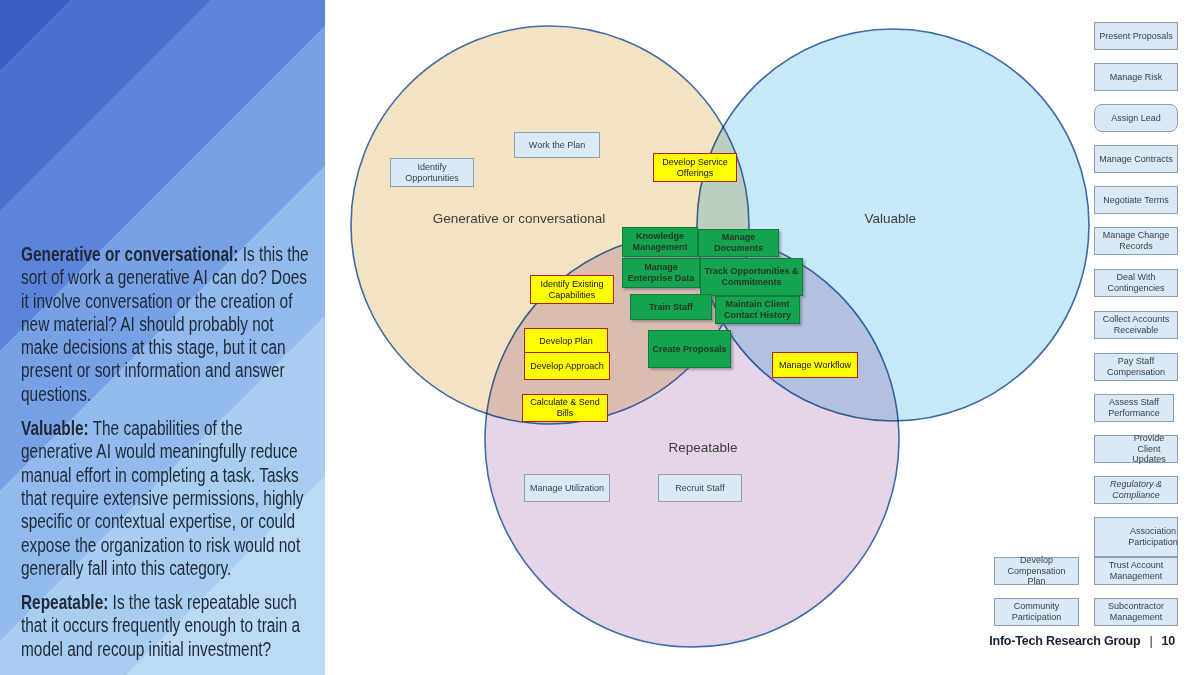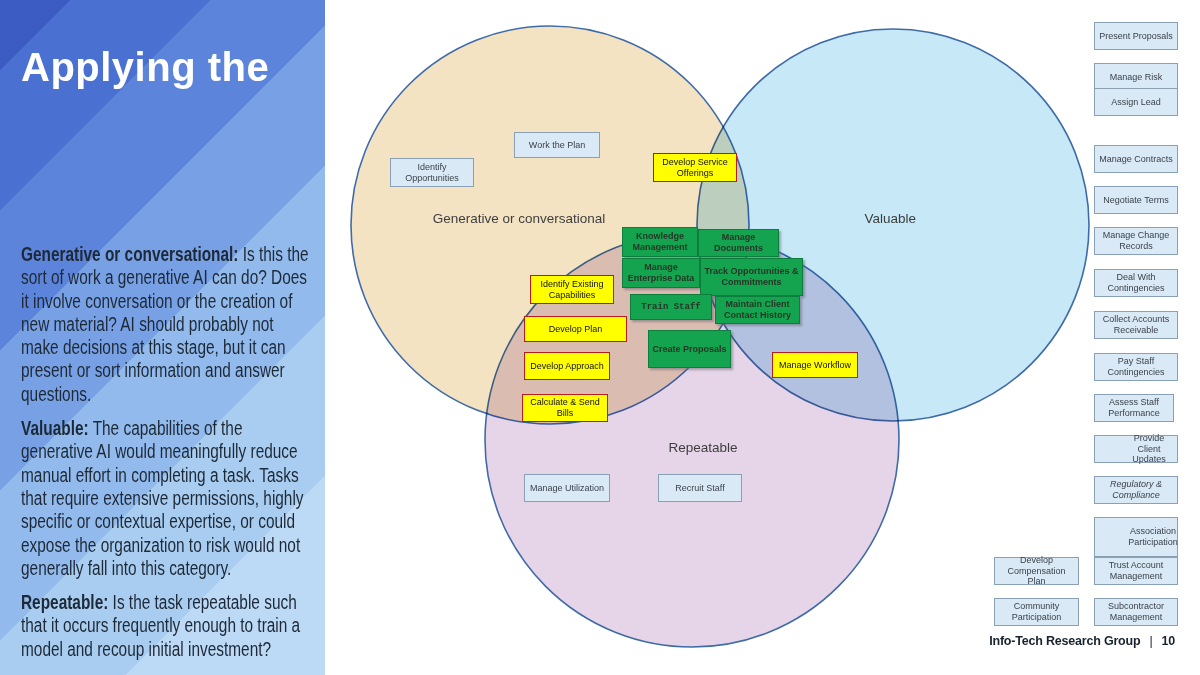--- a/index.html
+++ b/index.html
@@ -56,21 +56,20 @@
   }
   .footer .sep{margin:0 9px;font-weight:400;}
 </style>
 </head>
 <body>
 
 <div id="slide">
 
   <div class="sidebar">
     <div class="slide-title">
-      <div>Applying the</div>
     </div>
     <div class="sidebar-copy">
       <p><span class="lead">Generative or conversational:</span><span> Is this the sort of work a generative AI can do? Does it involve conversation or the creation of new material? AI should probably not make decisions at this stage, but it can present or sort information and answer questions.</span></p>
       <p><span class="lead">Valuable:</span><span> The capabilities of the generative AI would meaningfully reduce manual effort in completing a task. Tasks that require extensive permissions, highly specific or contextual expertise, or could expose the organization to risk would not generally fall into this category.</span></p>
       <p><span class="lead">Repeatable:</span><span> Is the task repeatable such that it occurs frequently enough to train a model and recoup initial investment?</span></p>
     </div>
   </div>
 
   <div class="venn-area">
     <svg class="venn-svg" width="765" height="655" viewBox="0 0 765 655">
@@ -82,46 +81,46 @@
     <div class="venn-label" style="left:94px;top:211px;width:200px;">Generative or conversational</div>
     <div class="venn-label" style="left:491px;top:211px;width:100px;text-align:right;">Valuable</div>
     <div class="venn-label" style="left:328px;top:440px;width:100px;">Repeatable</div>
 
     <div class="tb tb-blue" style="left:189px;top:132px;width:86px;height:26px;">Work the Plan</div>
     <div class="tb tb-blue" style="left:65px;top:158px;width:84px;height:29px;">Identify Opportunities</div>
 
     <div class="tb tb-yellow" style="left:328px;top:153px;width:84px;height:29px;">Develop Service Offerings</div>
 
     <div class="tb tb-yellow" style="left:205px;top:275px;width:84px;height:29px;">Identify Existing Capabilities</div>
-    <div class="tb tb-yellow" style="left:199px;top:316px;width:103px;height:26px;">Develop Plan</div>
+    <div class="tb tb-yellow" style="left:199px;top:328px;width:84px;height:26px;">Develop Plan</div>
     <div class="tb tb-yellow" style="left:199px;top:352px;width:86px;height:28px;">Develop Approach</div>
     <div class="tb tb-yellow" style="left:197px;top:394px;width:86px;height:28px;">Calculate &amp; Send Bills</div>
 
     <div class="tb tb-yellow" style="left:447px;top:352px;width:86px;height:26px;">Manage Workflow</div>
 
     <div class="tb tb-blue" style="left:199px;top:474px;width:86px;height:28px;">Manage Utilization</div>
     <div class="tb tb-blue" style="left:333px;top:474px;width:84px;height:28px;">Recruit Staff</div>
 
     <div class="tb tb-green" style="left:297px;top:227px;width:76px;height:30px;">Knowledge Management</div>
     <div class="tb tb-green" style="left:373px;top:229px;width:81px;height:28px;">Manage Documents</div>
     <div class="tb tb-green" style="left:297px;top:258px;width:78px;height:30px;">Manage Enterprise Data</div>
     <div class="tb tb-green" style="left:375px;top:258px;width:103px;height:38px;">Track Opportunities &amp; Commitments</div>
-    <div class="tb tb-green" style="left:305px;top:294px;width:82px;height:26px;font-family:Liberation Mono, monospace;">Train Staff</div>
+    <div class="tb tb-green" style="left:305px;top:294px;width:82px;height:26px;">Train Staff</div>
     <div class="tb tb-green" style="left:390px;top:296px;width:85px;height:28px;">Maintain Client Contact History</div>
     <div class="tb tb-green" style="left:323px;top:330px;width:83px;height:38px;">Create Proposals</div>
 
     <div class="tb tb-blue" style="left:769px;top:22px;width:84px;height:28px;">Present Proposals</div>
     <div class="tb tb-blue" style="left:769px;top:63px;width:84px;height:28px;">Manage Risk</div>
-    <div class="tb tb-blue" style="left:769px;top:88px;width:84px;height:28px;">Assign Lead</div>
+    <div class="tb tb-blue" style="left:769px;top:104px;width:84px;height:28px;border-radius:8px;">Assign Lead</div>
     <div class="tb tb-blue" style="left:769px;top:145px;width:84px;height:28px;">Manage Contracts</div>
     <div class="tb tb-blue" style="left:769px;top:186px;width:84px;height:28px;">Negotiate Terms</div>
     <div class="tb tb-blue" style="left:769px;top:227px;width:84px;height:28px;">Manage Change Records</div>
     <div class="tb tb-blue" style="left:769px;top:269px;width:84px;height:28px;">Deal With Contingencies</div>
     <div class="tb tb-blue" style="left:769px;top:311px;width:84px;height:28px;">Collect Accounts Receivable</div>
-    <div class="tb tb-blue" style="left:769px;top:353px;width:84px;height:28px;">Pay Staff Contingencies</div>
+    <div class="tb tb-blue" style="left:769px;top:353px;width:84px;height:28px;">Pay Staff Compensation</div>
     <div class="tb tb-blue" style="left:769px;top:394px;width:80px;height:28px;">Assess Staff Performance</div>
     <div class="tb tb-blue" style="left:769px;top:435px;width:84px;height:28px;padding-left:29px;">Provide Client Updates</div>
     <div class="tb tb-blue" style="left:769px;top:476px;width:84px;height:28px;font-style:italic;">Regulatory &amp; Compliance</div>
     <div class="tb tb-blue" style="left:769px;top:517px;width:84px;height:40px;padding-left:37px;">Association Participation</div>
     <div class="tb tb-blue" style="left:769px;top:557px;width:84px;height:28px;">Trust Account Management</div>
     <div class="tb tb-blue" style="left:769px;top:598px;width:84px;height:28px;">Subcontractor Management</div>
 
     <div class="tb tb-blue" style="left:669px;top:557px;width:85px;height:28px;">Develop Compensation Plan</div>
     <div class="tb tb-blue" style="left:669px;top:598px;width:85px;height:28px;">Community Participation</div>
   </div>

